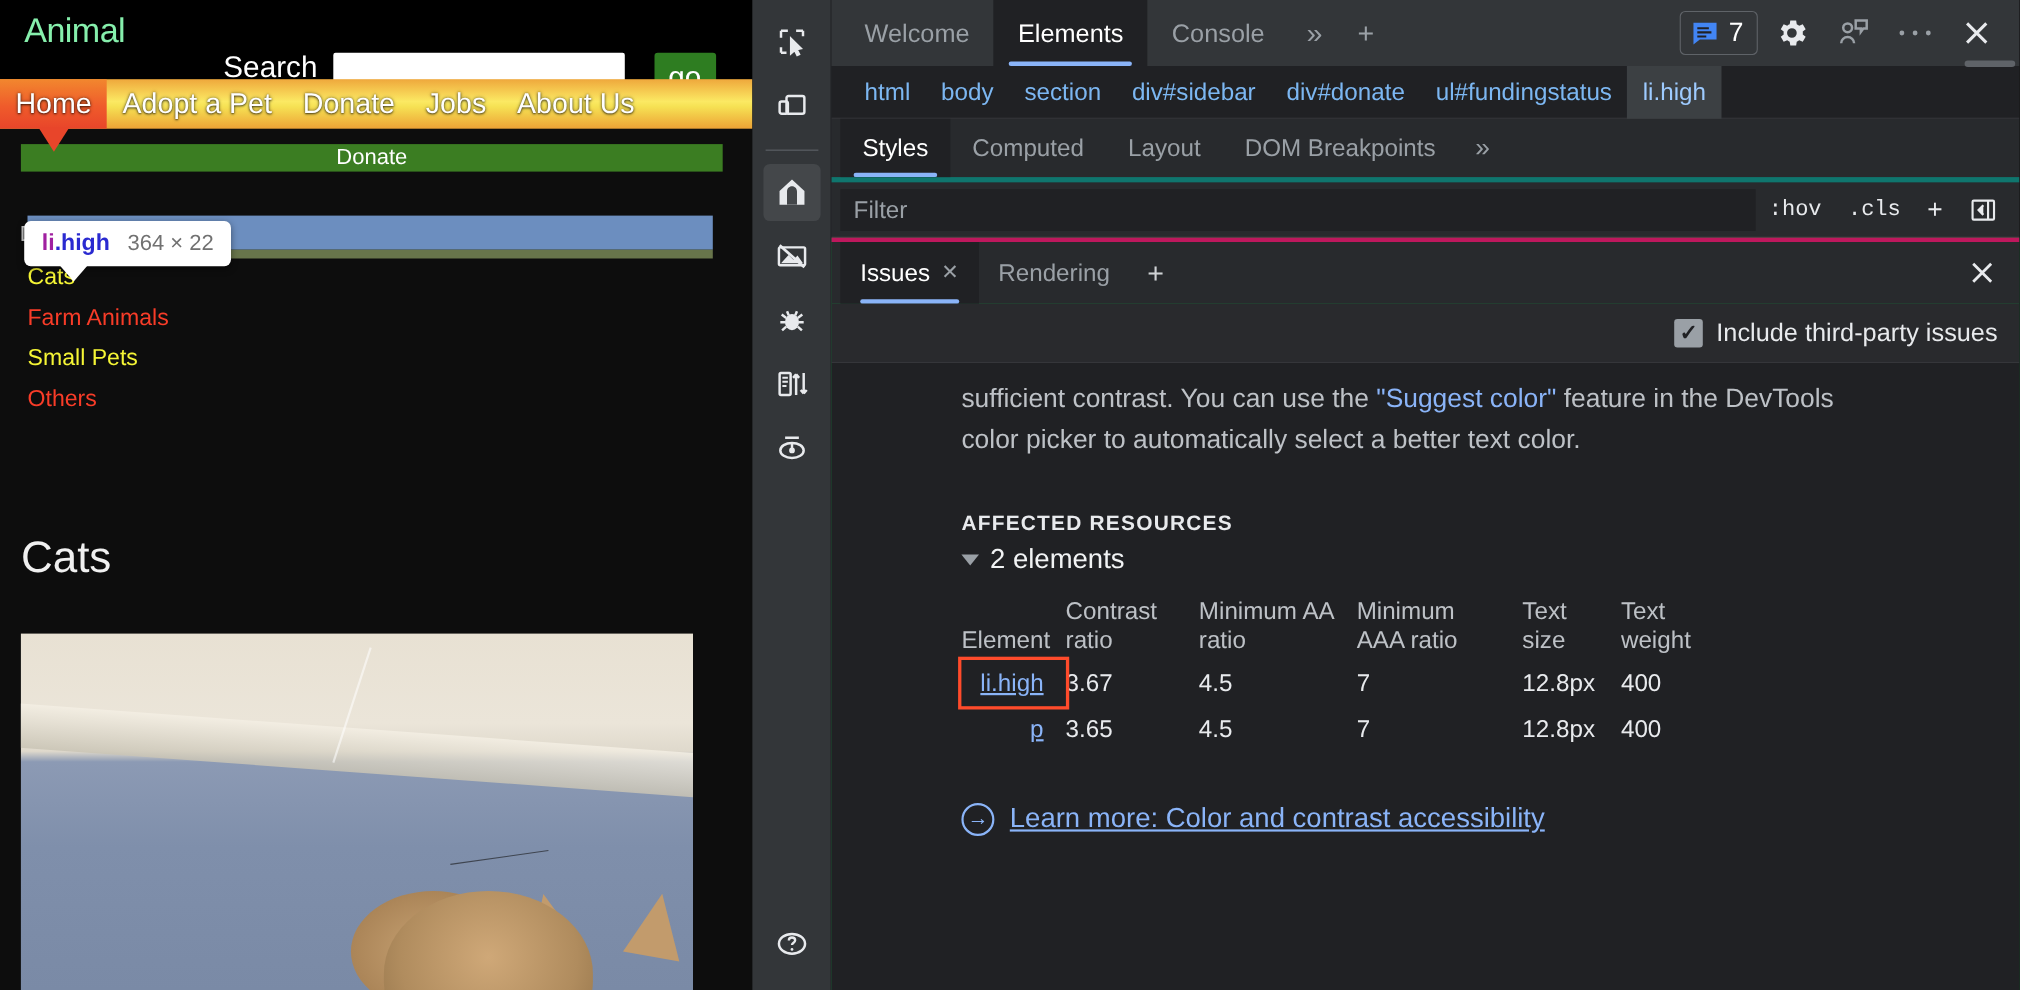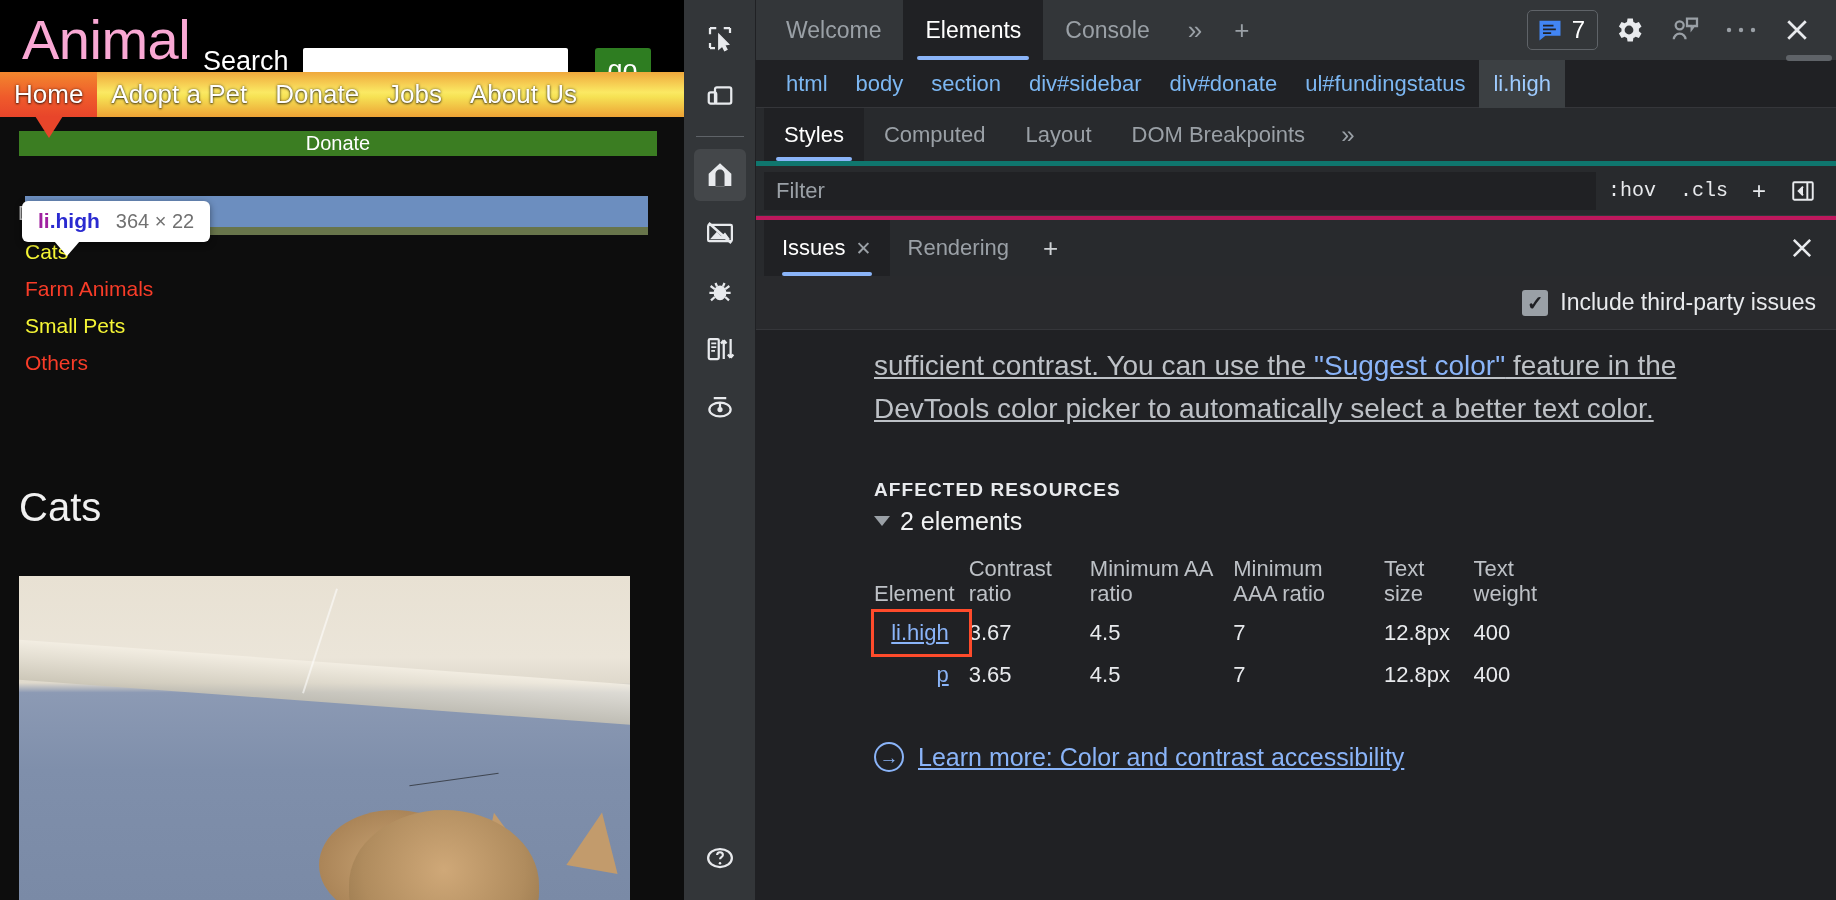--- a/index.html
+++ b/index.html
@@ -20,22 +20,22 @@
     flex: 0 0 684px;
   }
   .site-header {
     position: relative;
     height: 86px;
     background: #000;
   }
   .site-title {
     position: absolute;
     left: 22px; top: 12px;
-    font-size: 56px;
-    color: #f9a8d4;
+    font-size: 31px;
+    color: #86efac;
     font-weight: 300;
     letter-spacing: -0.5px;
     line-height: 1;
   }
   .search-wrap {
     position: absolute;
     left: 203px; top: 48px;
     display: flex; align-items: flex-start;
   }
   .search-label {
@@ -325,23 +325,22 @@
   }
   .chk span { color: #202124; font-size: 20px; line-height: 1; font-weight: 700; }
   .chk-label { font-size: 23px; color: #e8eaed; }
 
   .issues-content {
     flex: 1; overflow: hidden; position: relative;
     background: #202124; padding: 0 0 0 0;
   }
   .issues-scroll { padding: 14px 30px 10px 118px; }
   .iss-para {
-    font-size: 28px; line-height: 1.55; color: #bdc1c6;
+    font-size: 24px; line-height: 1.55; color: #bdc1c6;
     max-width: 820px;
-    text-decoration: underline;
   }
   .iss-para .lnk { color: #8ab4f8; }
   .iss-sect {
     margin-top: 48px; font-size: 19px; letter-spacing: 1.1px;
     color: #e8eaed; font-weight: 700;
   }
   .iss-group {
     margin-top: 6px; display: flex; align-items: center; gap: 10px;
     font-size: 25px; color: #f1f3f4; cursor: pointer;
   }

